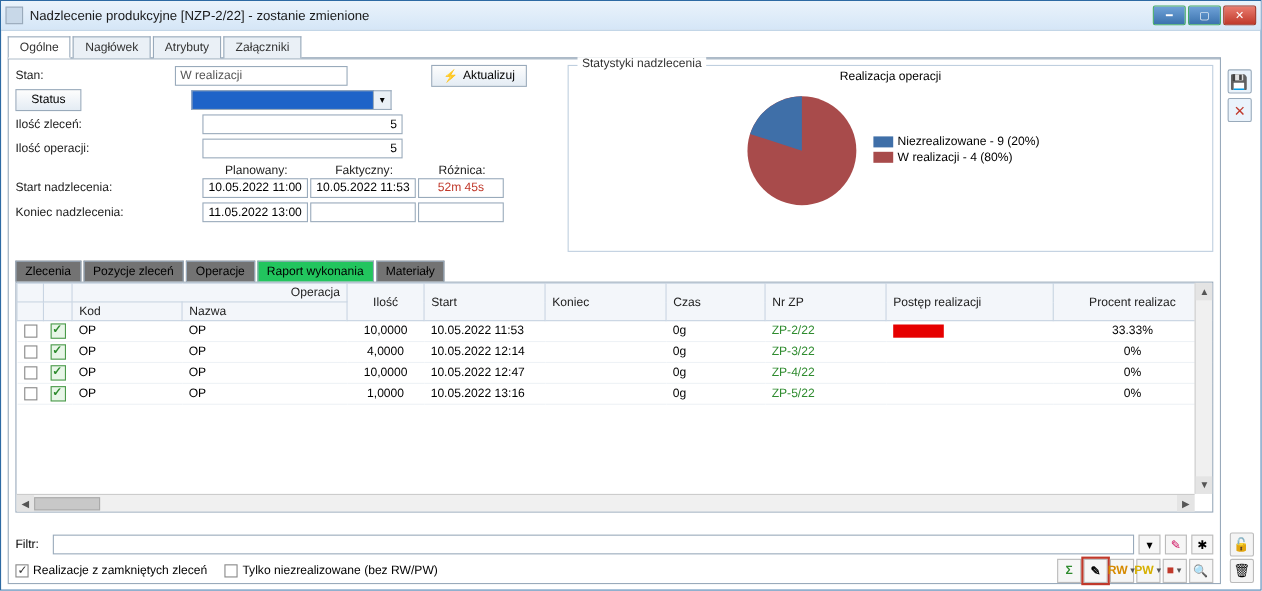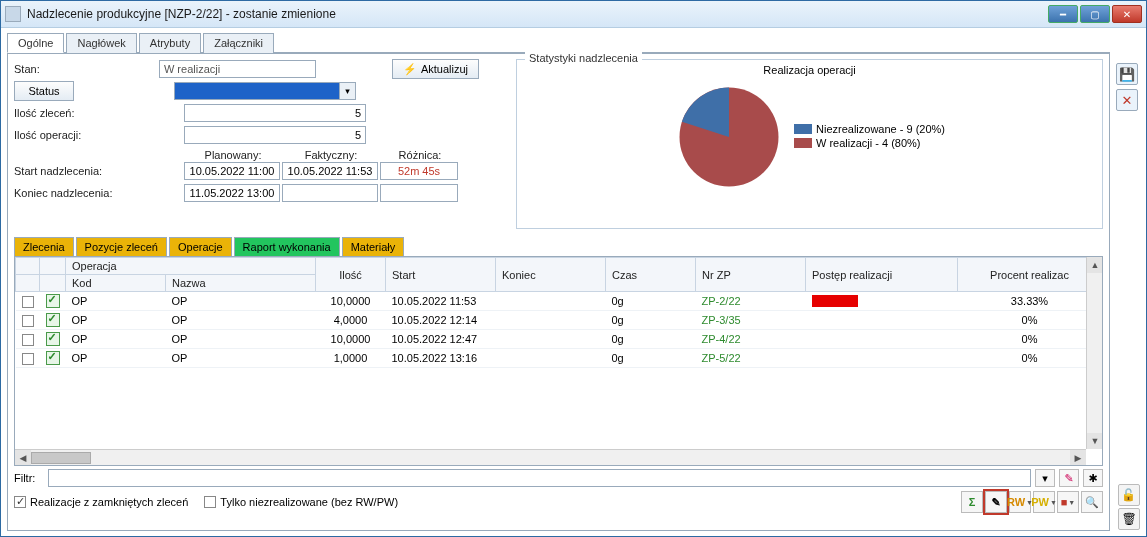--- a/index.html
+++ b/index.html
@@ -47,44 +47,44 @@
   .charts { display:flex; height:100%; }
   .chart { flex:1; display:flex; flex-direction:column; align-items:center; }
   .chart .ctitle { margin:4px 0 6px 0; }
   .chart .row { display:flex; gap:10px; align-items:center; width:100%; justify-content:center;}
   .legend { font-size:11px; }
   .legend .item{ display:flex; align-items:center; gap:4px; margin-bottom:2px;}
   .swatch { width:18px; height:10px; }
   svg.pie { width:110px; height:110px; }
 
   .subtabs { display:flex; margin-top:8px;}
-  .subtab { padding:3px 8px; border:1px solid #9ab; border-bottom:none; background:#eab308; margin-right:2px; }
+  .subtab { padding:3px 8px; border:1px solid #9ab; border-bottom:none; background:#737373; margin-right:2px; }
   .subtab.active { background:#22c55e; }
   .grid-wrap { border:1px solid #9ab; height:210px; position:relative; overflow:hidden;}
   table.grid { border-collapse:collapse; width:100%; }
   .grid th { background:#f3f6fa; border:1px solid #c8d4e2; padding:2px 6px; font-weight:normal; color:#222; text-align:left;}
-  .grid th.group { text-align:left; }
+  .grid th.group { text-align:right; }
   .grid td { border-bottom:1px solid #eef2f6; padding:2px 6px; height:18px; }
   .grid td.r, .grid th.r { text-align:center; }
   .chk { width:12px; height:12px; border:1px solid #888; display:inline-block; vertical-align:middle;}
   .tick { width:14px; height:14px; display:inline-block; vertical-align:middle; position:relative;}
   .tick::before{content:"";position:absolute;inset:0;border:1px solid #4a9a4a;background:#e8f6e8;}
   .tick::after{content:"✓";position:absolute;left:2px;top:-1px;color:#2e8b2e;font-size:11px;font-weight:bold;}
   .zp { color:#2e8b2e; }
   .progress-cell { position:relative; height:14px; width:140px;}
   .progress-bar { position:absolute; left:0; top:1px; height:12px; background:#e60000;}
   .vscroll { position:absolute; top:0; right:0; width:16px; bottom:16px; background:#f0f0f0; border-left:1px solid #ccc;}
   .vscroll .arrow, .hscroll .arrow { width:16px; height:16px; background:#e4e4e4; display:flex;align-items:center;justify-content:center;font-size:9px;color:#555;}
   .vscroll .arrow.bot{position:absolute;bottom:0;}
   .hscroll { position:absolute; left:0; right:16px; bottom:0; height:16px; background:#f0f0f0; border-top:1px solid #ccc;}
   .hscroll .arrow.right{position:absolute;right:0;top:0;}
   .hscroll .arrow.left{position:absolute;left:0;top:0;}
   .hscroll .thumb{position:absolute;left:16px;top:2px;height:12px;width:60px;background:#c8c8c8;border:1px solid #aaa;}
 
-  .filter-row { display:flex; align-items:center; margin-top:3px; gap:4px;}
+  .filter-row { display:flex; align-items:center; margin-top:20px; gap:4px;}
   .filter-row .flabel{ width:30px;}
   .filter-row .finput{ flex:1; height:18px; border:1px solid #9ab;}
   .filter-row .fbtn{ width:20px;height:18px;border:1px solid #bbb;background:#f6f6f6;display:flex;align-items:center;justify-content:center;font-size:11px;}
   .bottom-row { display:flex; align-items:center; margin-top:4px; gap:16px;}
   .bottom-row .cb { display:flex; align-items:center; gap:4px;}
   .toolbar { margin-left:auto; display:flex; gap:2px;}
   .tbtn { width:22px;height:22px;border:1px solid #bbb;background:#f6f6f6;display:flex;align-items:center;justify-content:center;font-size:11px;font-weight:bold;}
   .tbtn.sigma{color:#2e8b2e;}
   .tbtn.rw{color:#d68a00;}
   .tbtn.pw{color:#d6b000;}
@@ -253,21 +253,21 @@
                 </tr>
                 <tr>
                   <td><span class="chk"></span></td>
                   <td><span class="tick"></span></td>
                   <td>OP</td>
                   <td>OP</td>
                   <td class="r">4,0000</td>
                   <td>10.05.2022 12:14</td>
                   <td></td>
                   <td>0g</td>
-                  <td class="zp">ZP-3/35</td>
+                  <td class="zp">ZP-3/22</td>
                   <td>
                     <div class="progress-cell">
                       <div class="progress-bar" style="width:0%"></div>
                     </div>
                   </td>
                   <td class="r">0%</td>
                 </tr>
                 <tr>
                   <td><span class="chk"></span></td>
                   <td><span class="tick"></span></td>

